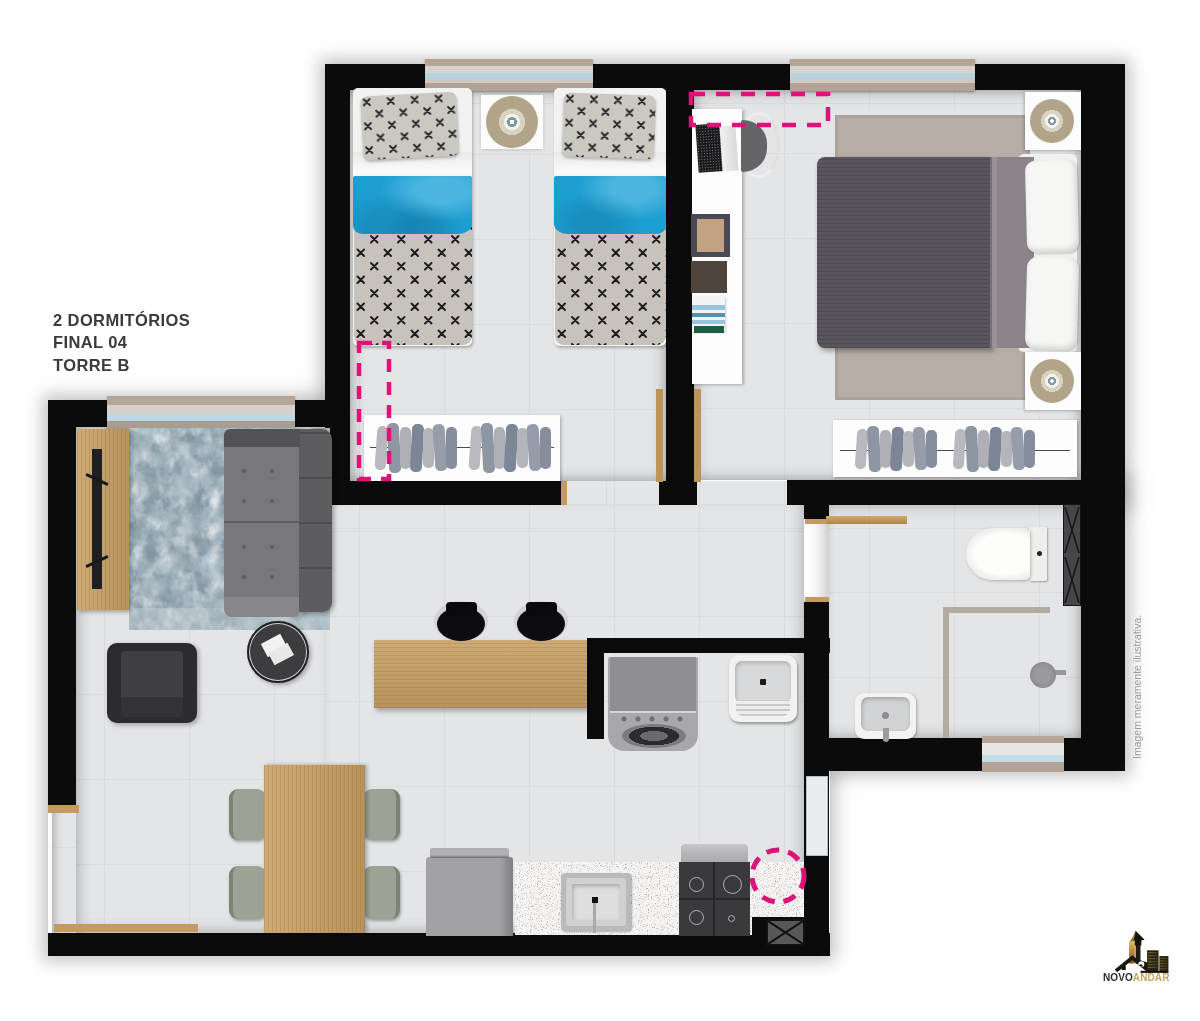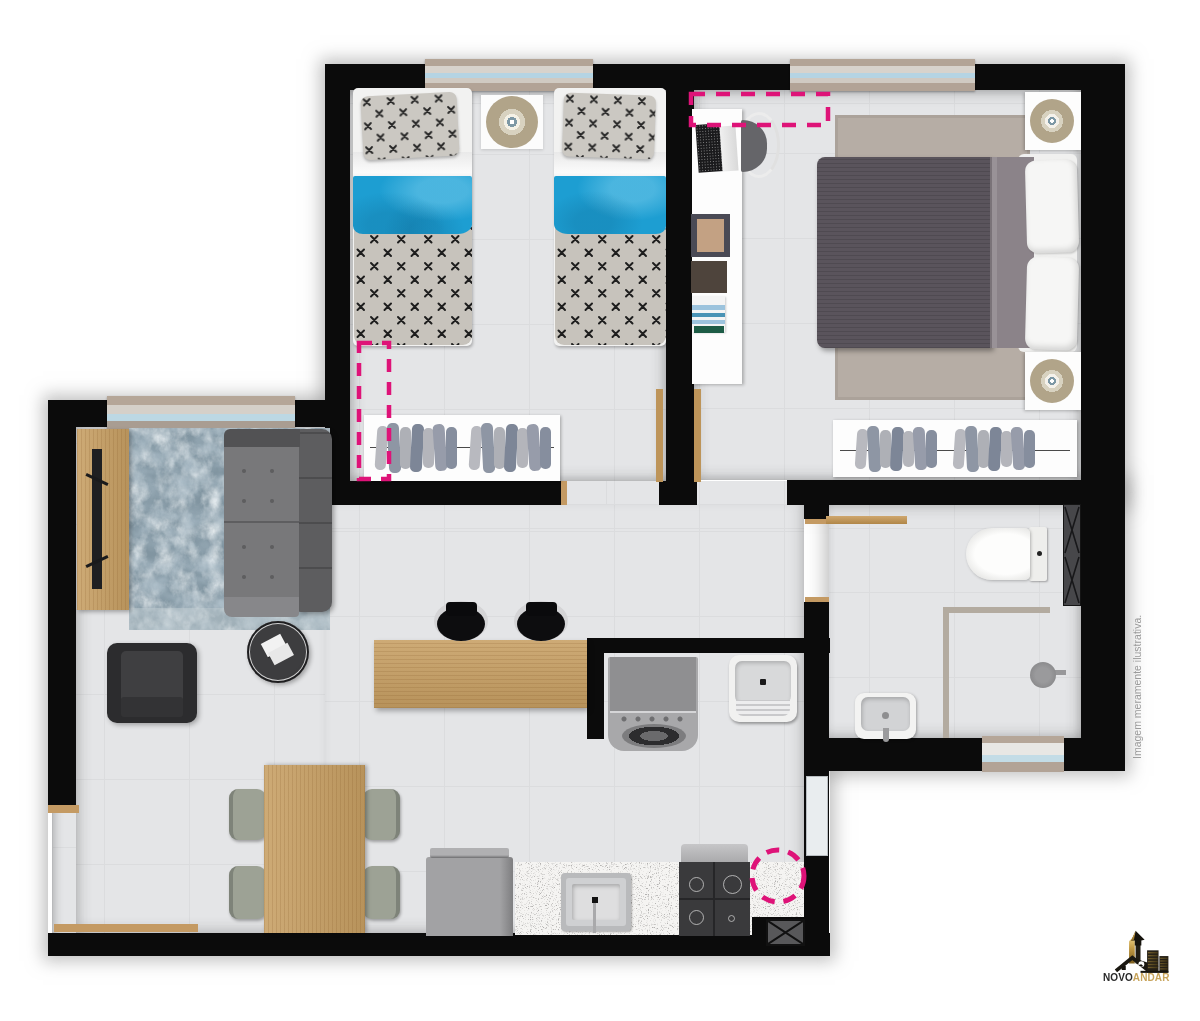--- a/index.html
+++ b/index.html
@@ -405,15 +405,16 @@
           <rect x="60" y="38.2" width="9" height="1.6"></rect>
           <rect x="60" y="41.4" width="9" height="1.6"></rect>
           <rect x="60" y="44.6" width="9" height="1.6"></rect>
           <rect x="60" y="47.8" width="9" height="1.6"></rect>
         </g>
 <rect x="36" y="51" width="34" height="2.5" fill="#16130d"></rect>
 </g>
 <text x="3" y="53" font-family="Liberation Sans,sans-serif" font-size="10" font-weight="bold" fill="#2a2a2a" letter-spacing="0.1">NOVO<tspan fill="#c8a45c">ANDAR</tspan></text>
 </svg>
 
+<div class="a" style="left:53px;top:309px;font-size:16.5px;font-weight:bold;color:#3b3b3b;letter-spacing:0.4px;line-height:22.4px;">2 DORMITÓRIOS<br>FINAL 04<br>TORRE B</div>
 
 <div class="a" style="left:1131px;top:759px;transform-origin:0 0;transform:rotate(-90deg);font-size:10.5px;color:#9a9a9a;white-space:nowrap;">Imagem meramente ilustrativa.</div>
 </div>
 
 </body></html>

